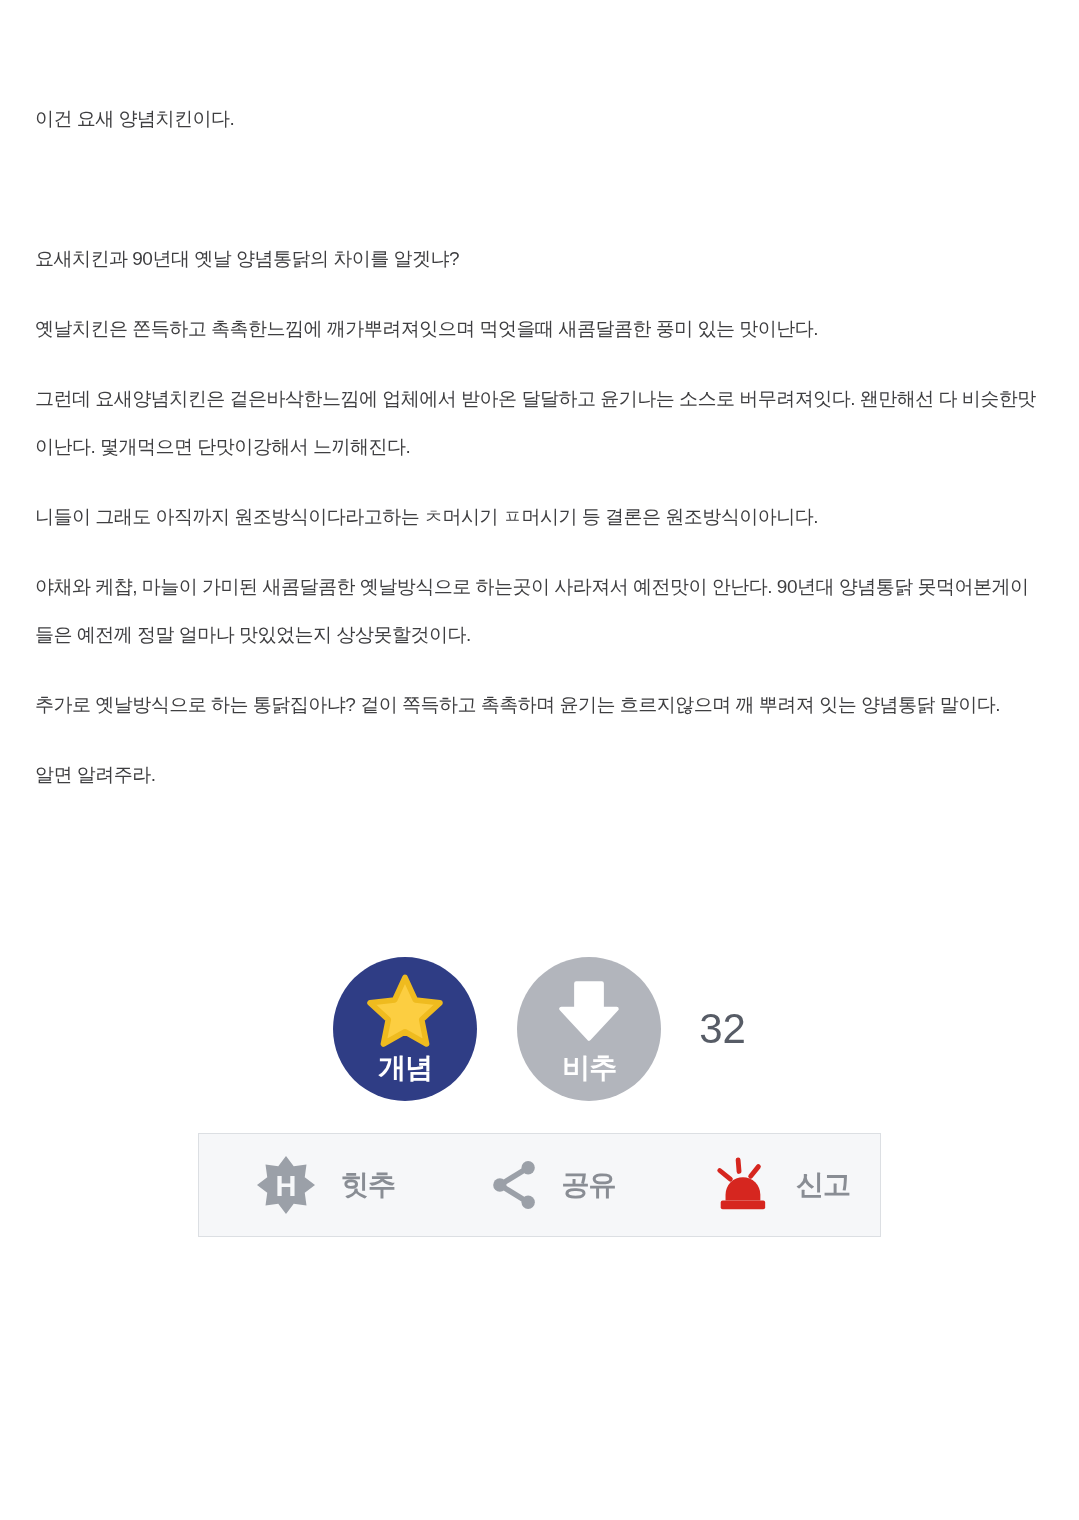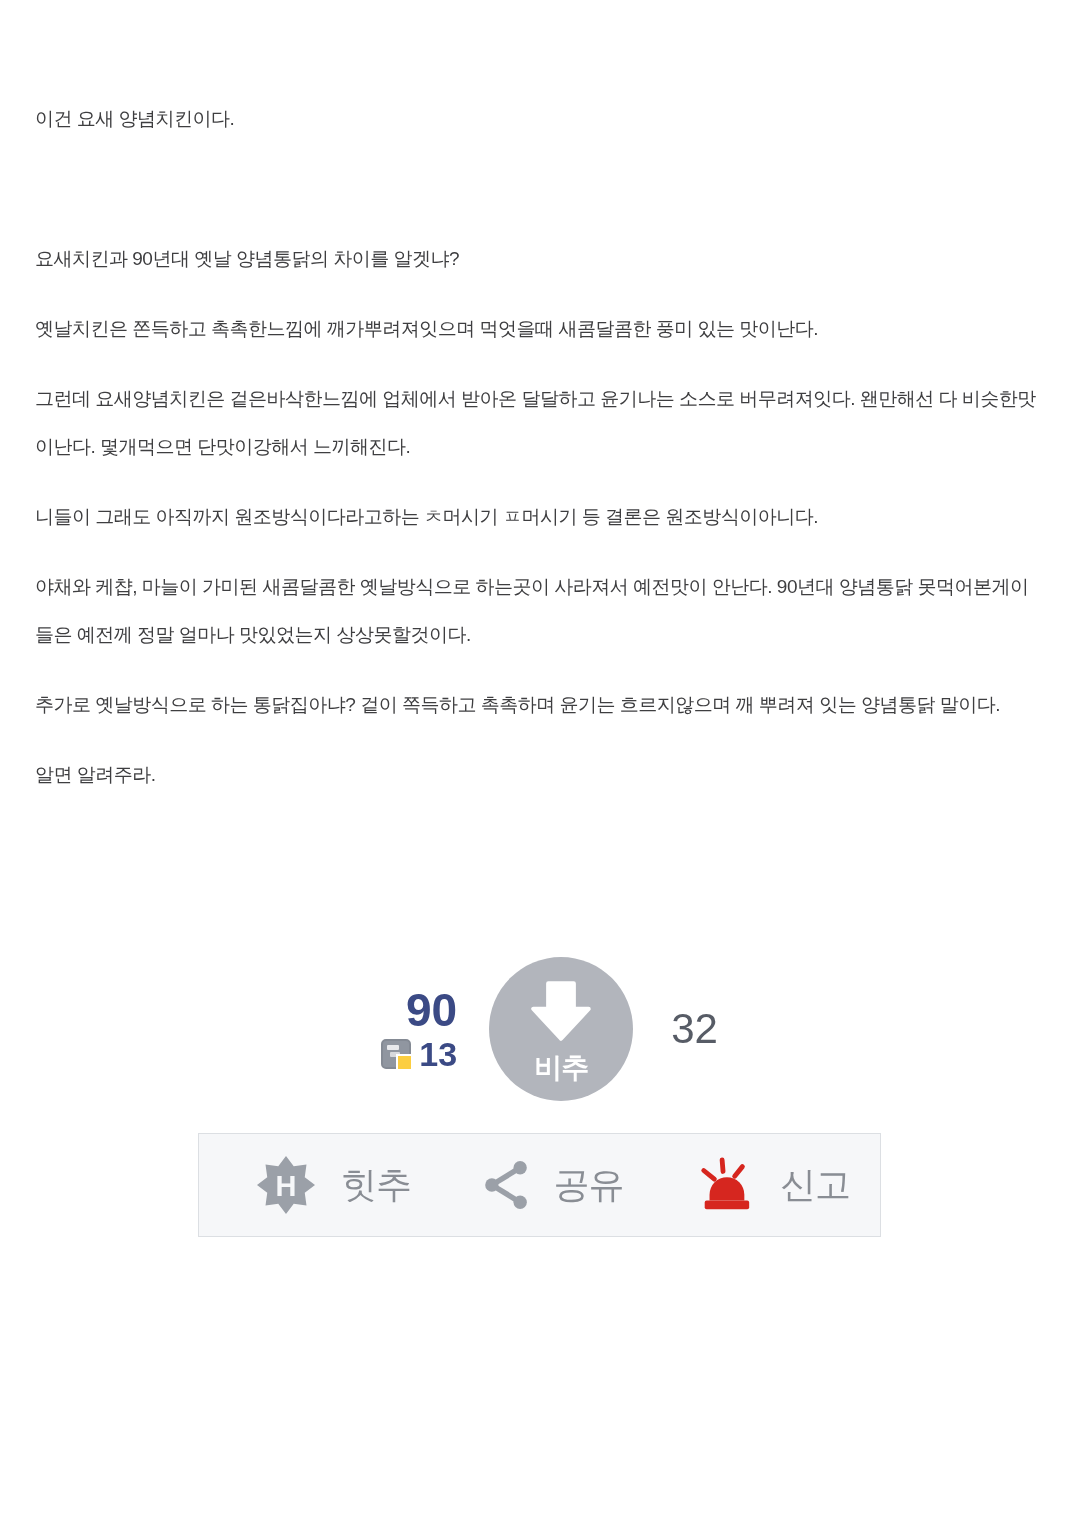--- a/index.html
+++ b/index.html
@@ -71,22 +71,23 @@
     border:1px solid var(--action-bar-border,#dcdfe3);
     display:flex;align-items:center;justify-content:space-between;
     padding:0 30px 0 58px;box-sizing:border-box;
   }
   .action{
     display:flex;align-items:center;background:none;border:none;padding:0;
     cursor:pointer;
   }
   .a-ico{display:flex;align-items:center;margin-right:26px;color:var(--action-icon-gray,#9ba0a8);}
   .a-label{
-    font-size:36px;letter-spacing:-1px;
+    font-size:28px;letter-spacing:-1px;
     color:var(--action-label-gray,#898d94);
+    font-weight:bold;
   }
 </style>
 </head>
 <body>
 
 <div class="page">
 
   <div class="post-body">
     <p class="body-line">이건 요새 양념치킨이다.</p>
     <p class="body-line empty"></p>
@@ -94,33 +95,29 @@
     <p class="body-line">옛날치킨은 쫀득하고 촉촉한느낌에 깨가뿌려져잇으며 먹엇을때 새콤달콤한 풍미 있는 맛이난다.</p>
     <p class="body-line">그런데 요새양념치킨은 겉은바삭한느낌에 업체에서 받아온 달달하고 윤기나는 소스로 버무려져잇다. 왠만해선 다 비슷한맛이난다. 몇개먹으면 단맛이강해서 느끼해진다.</p>
     <p class="body-line">니들이 그래도 아직까지 원조방식이다라고하는 ㅊ머시기 ㅍ머시기 등 결론은 원조방식이아니다.</p>
     <p class="body-line">야채와 케챱, 마늘이 가미된 새콤달콤한 옛날방식으로 하는곳이 사라져서 예전맛이 안난다. 90년대 양념통닭 못먹어본게이들은 예전께 정말 얼마나 맛있었는지 상상못할것이다.</p>
     <p class="body-line">추가로 옛날방식으로 하는 통닭집아냐? 겉이 쪽득하고 촉촉하며 윤기는 흐르지않으며 깨 뿌려져 잇는 양념통닭 말이다.</p>
     <p class="body-line">알면 알려주라.</p>
   </div>
 
   <div class="vote-row">
 
-    <div class="up-counts">
-      <div class="up-main">90</div>
-      <div class="up-sub-row">
-        <span class="vote-badge">
-          <span class="plate"></span>
-          <span class="mark1"></span>
-          <span class="mark2"></span>
-          <span class="corner"></span>
-        </span>
-        <span class="up-sub">13</span>
-      </div>
-    </div>
 
+    <button class="circle up">
+      <span class="ico">
+        <svg width="80" height="78" viewBox="0 0 100 96">
+          <polygon points="50,6 62.9,34.2 93.7,37.8 70.9,58.8 77,89.2 50,74 23,89.2 29.1,58.8 6.3,37.8 37.1,34.2" fill="var(--star-yellow,#fcce41)" stroke="#efbb1f" stroke-width="7" stroke-linejoin="round"></polygon>
+        </svg>
+      </span>
+      <span class="c-label">개념</span>
+    </button>
 
     <button class="circle down">
       <span class="ico">
         <svg width="64" height="68" viewBox="0 0 60 64">
           <polygon points="18,6 42,6 42,30 56,30 30,58 4,30 18,30" fill="#ffffff" stroke="#ffffff" stroke-width="4" stroke-linejoin="round"></polygon>
         </svg>
       </span>
       <span class="c-label">비추</span>
     </button>
 

